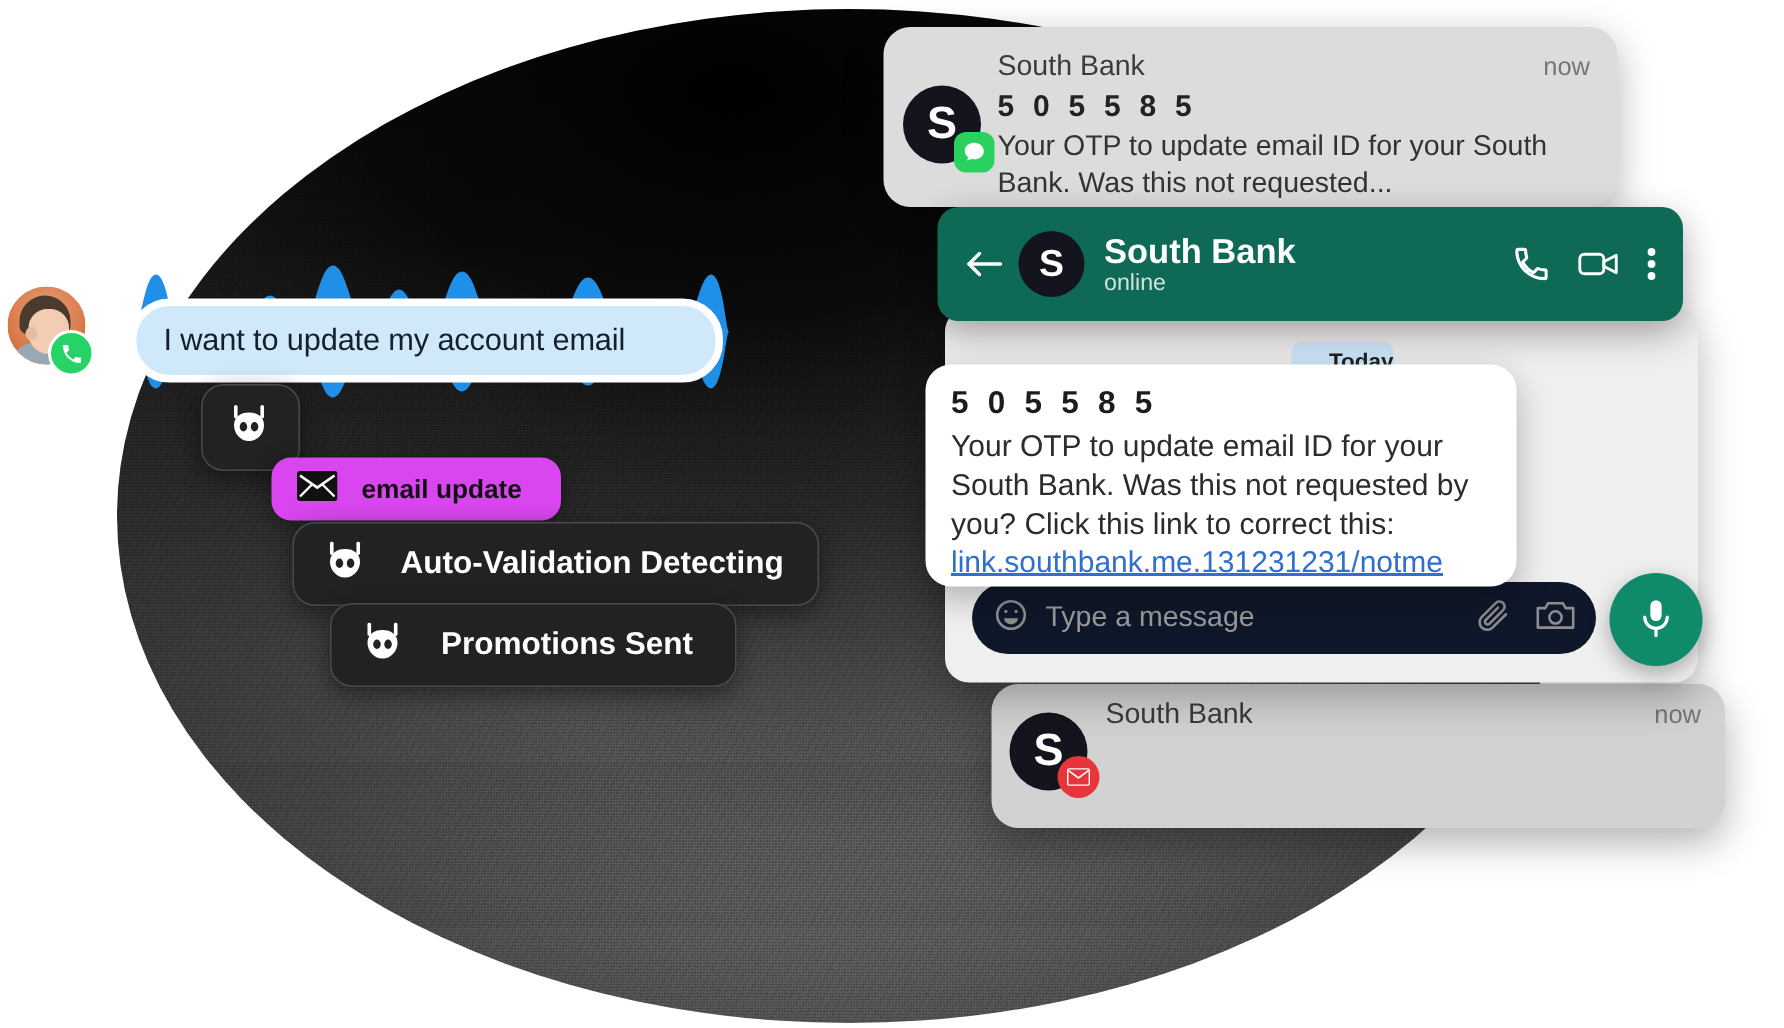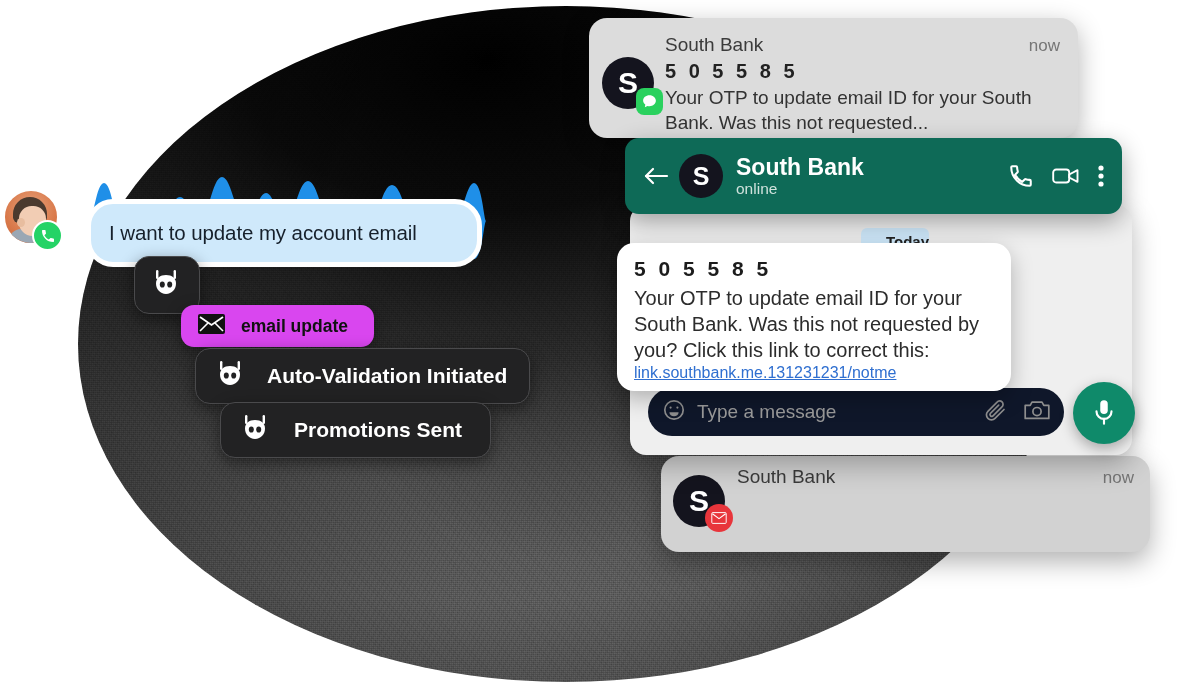--- a/index.html
+++ b/index.html
@@ -35,21 +35,21 @@
     overflow:hidden;position:relative;}
   #avatar .hair{position:absolute;left:8px;top:6px;width:34px;height:26px;border-radius:18px 18px 6px 6px;background:#4b3a2e;}
   #avatar .face{position:absolute;left:14px;top:15px;width:27px;height:30px;border-radius:13px 13px 14px 14px;background:#f2cdb4;}
   #avatar .ear{position:absolute;left:12px;top:27px;width:8px;height:9px;border-radius:50%;background:#e8bd9f;}
   #avatar .body{position:absolute;left:4px;bottom:-4px;width:50px;height:18px;border-radius:12px 12px 0 0;background:#9aa7b4;}
   #phone-badge{position:absolute;left:30px;top:32px;width:31px;height:31px;border-radius:50%;
     background:#25D366;border:2.5px solid #fff;box-sizing:border-box;display:flex;align-items:center;justify-content:center;}
 
   #wave-area{position:absolute;left:88px;top:171px;width:398px;height:100px;z-index:20;}
   #wave-svg{position:absolute;left:0;top:0;}
-  #voice-bubble{position:absolute;left:86px;top:199px;width:396px;height:68px;z-index:22;
+  #voice-bubble{position:absolute;left:86px;top:199px;width:396px;height:56px;z-index:22;
     background:#cfe9fb;border:5px solid #ffffff;border-radius:27px;box-sizing:border-box;
     display:flex;align-items:center;padding:0 18px;}
   #voice-bubble span{font-size:20.5px;color:#16202b;letter-spacing:-.1px;white-space:nowrap;}
 
   
   .chip{position:absolute;display:flex;align-items:center;z-index:25;border-radius:15px;box-sizing:border-box;}
   .chip.dark{background:#222223;border:1.5px solid #4a4a4c;box-shadow:0 5px 16px rgba(0,0,0,.45);}
   .chip.light{background:#d946ef;box-shadow:0 5px 16px rgba(0,0,0,.38);}
   .chip .lbl{font-weight:bold;white-space:nowrap;}
   .chip.dark .lbl{color:#fff;}
@@ -98,21 +98,21 @@
     background:#efefef;border-radius:16px;box-shadow:0 10px 28px rgba(0,0,0,.28);overflow:hidden;}
   #today-pill{position:absolute;left:861px;top:228px;width:68px;height:26px;z-index:15;
     background:#cfe9fb;border-radius:6px;display:flex;align-items:center;justify-content:flex-end;}
   #today-pill span{font-size:15px;color:#222;font-weight:600;}
 
   #msg-bubble{position:absolute;left:617px;top:243px;width:394px;height:148px;z-index:18;
     background:#fff;border-radius:17px;box-shadow:0 8px 22px rgba(0,0,0,.26);
     padding:14px 16px 0 17px;box-sizing:border-box;}
   #msg-bubble .otp{font-size:21px;font-weight:bold;letter-spacing:3.5px;color:#1c1c1c;}
   #msg-bubble .body{font-size:20px;color:#2c2c2c;line-height:26px;margin-top:4px;}
-  #msg-bubble .link{font-size:16px;color:#2f6fd0;text-decoration:underline;display:block;margin-top:1px;white-space:nowrap;}
+  #msg-bubble .link{font-size:20px;color:#2f6fd0;text-decoration:underline;display:block;margin-top:1px;white-space:nowrap;}
 
   
   #input-row{position:absolute;left:648px;top:388px;width:416px;height:48px;z-index:17;
     background:#0f172a;border-radius:24px;display:flex;align-items:center;padding:0 14px;box-sizing:border-box;}
   #input-row .ph{flex:1;margin-left:11px;font-size:19px;color:#9a9a9a;}
   #mic-btn{position:absolute;left:1073px;top:382px;width:62px;height:62px;border-radius:50%;background:#0f8a6a;
     z-index:19;display:flex;align-items:center;justify-content:center;box-shadow:0 5px 14px rgba(0,0,0,.3);}
 
   
   #notif-bot{position:absolute;left:661px;top:456px;width:489px;height:96px;z-index:9;
@@ -208,21 +208,21 @@
     <svg width="30" height="26" viewBox="0 0 30 26">
         <g fill="#fff">
       <rect x="5" y="0" width="2.4" height="9" rx="1.2"></rect>
           <rect x="22.6" y="0" width="2.4" height="9" rx="1.2"></rect>
       <path d="M15 5c-6 0-10 3.2-10 8.5S9 24 15 24s10-5.2 10-10.5S21 5 15 5z"></path>
         </g>
       <ellipse cx="11.3" cy="14.5" rx="2.5" ry="3.1" fill="#222223"></ellipse>
         <ellipse cx="18.7" cy="14.5" rx="2.5" ry="3.1" fill="#222223"></ellipse>
     </svg>
   </span>
-  <span class="lbl">Auto-Validation Initiated</span>
+  <span class="lbl">Auto-Validation Detecting</span>
 </div>
 
 <div class="chip dark" id="chip-promo">
   <span>
     <svg width="30" height="26" viewBox="0 0 30 26">
         <g fill="#fff">
       <rect x="5" y="0" width="2.4" height="9" rx="1.2"></rect>
           <rect x="22.6" y="0" width="2.4" height="9" rx="1.2"></rect>
       <path d="M15 5c-6 0-10 3.2-10 8.5S9 24 15 24s10-5.2 10-10.5S21 5 15 5z"></path>
         </g>

